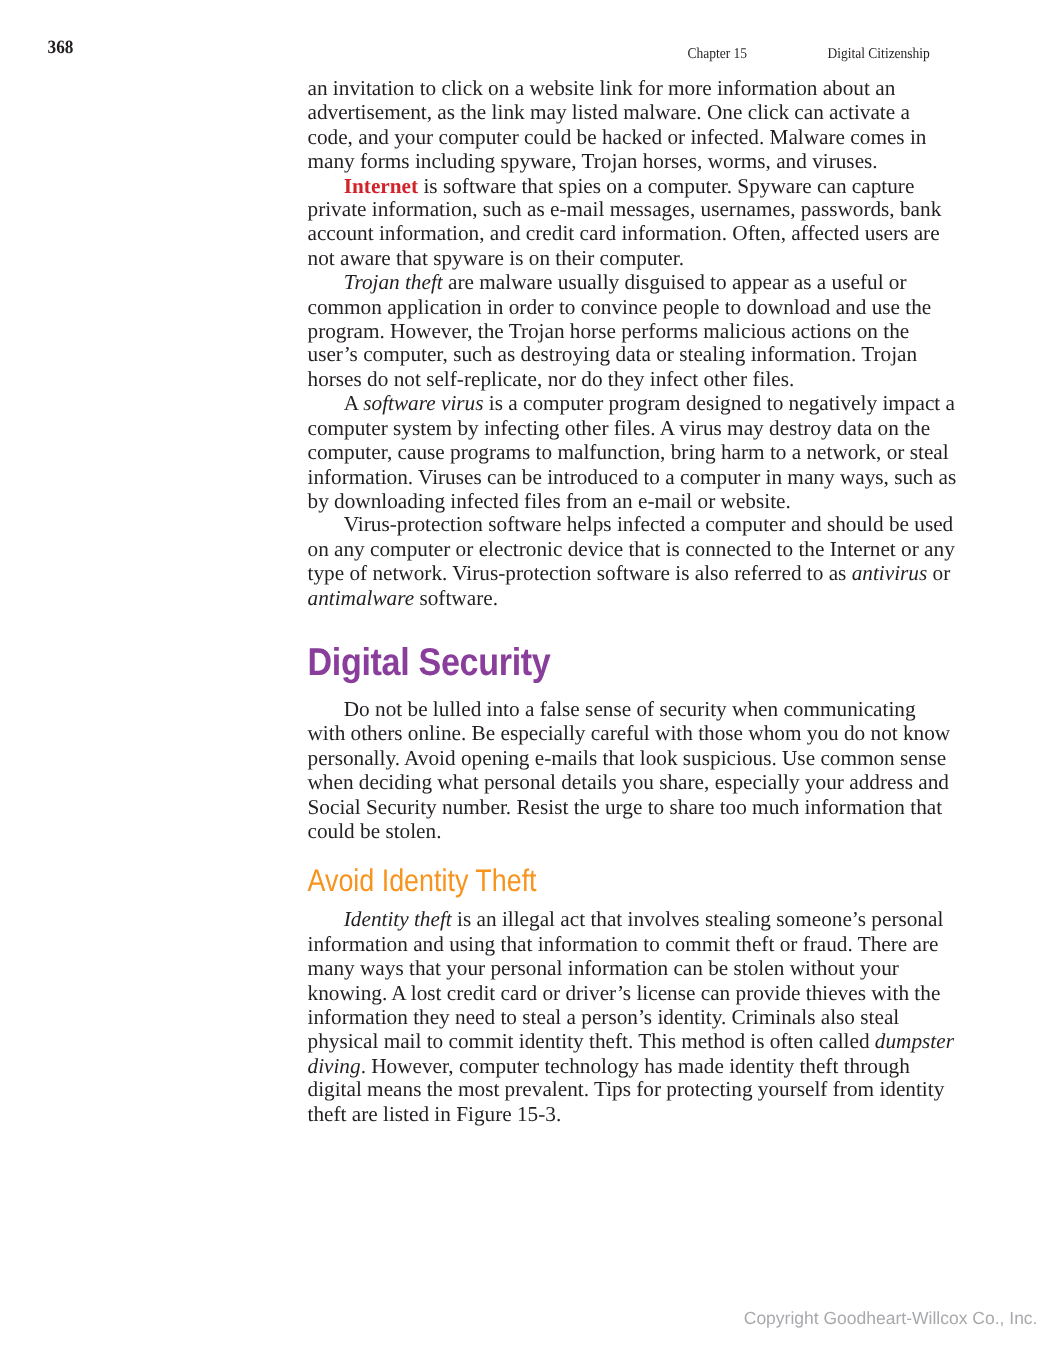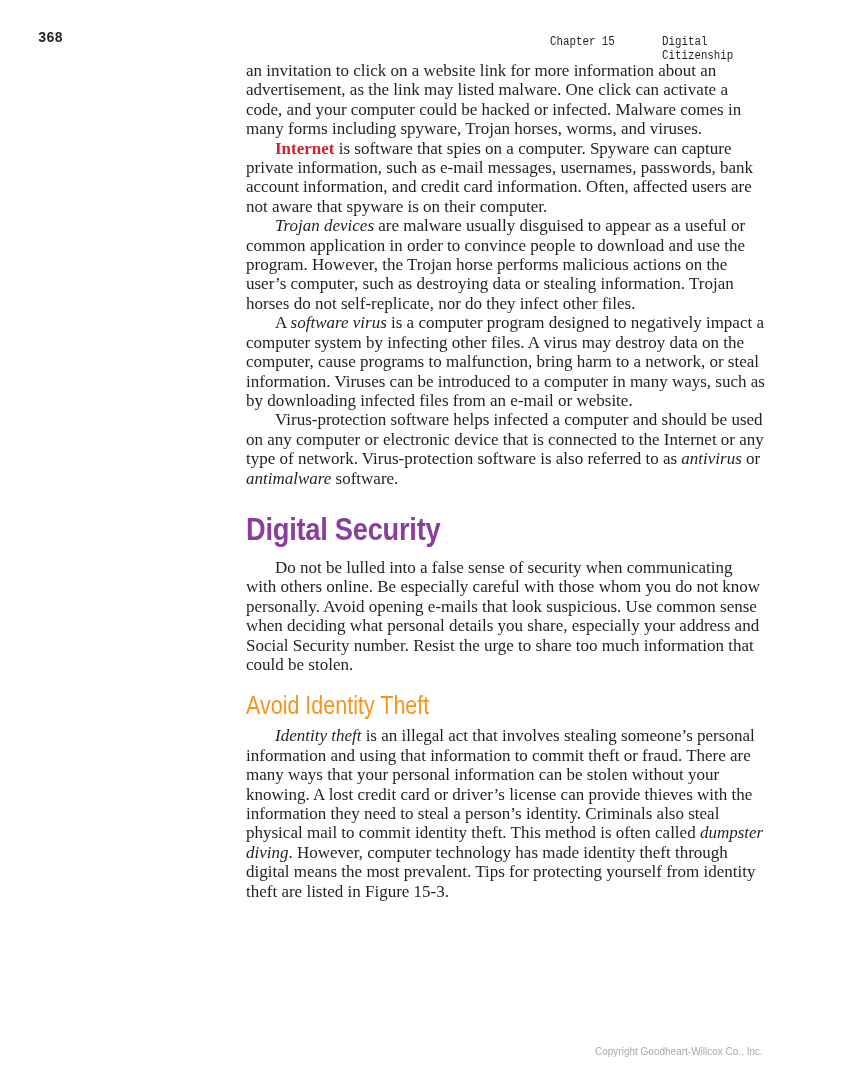--- a/index.html
+++ b/index.html
@@ -1,19 +1,19 @@
 <!DOCTYPE html>
 <html><head>
   <meta charset="utf-8">
   <style>
     html, body { margin: 0; padding: 0; background: #ffffff; }
     body { width: 849px; height: 1087px; position: relative; overflow: hidden; }
     .header {
       position: absolute; left: 0; top: 0; width: 756px; height: 60px;
-      font-family: Liberation Mono, monospace;
+      font-family: Liberation Serif, serif;
     }
     .page-num {
       position: absolute; left: 38px; top: 30px;
       font-weight: bold; font-size: 15px; color: #231f20;
       transform: scaleX(0.92); transform-origin: left;
     }
     .chapter {
       position: absolute; left: 550px; top: 35px;
       font-size: 12px; color: #231f20;
       transform: scaleX(0.9); transform-origin: left;
@@ -38,38 +38,38 @@
       line-height: 34px; transform: scaleX(0.88); transform-origin: left;
       letter-spacing: -0.3px;
     }
     .h2 {
       font-family: "Liberation Sans", sans-serif; font-weight: normal;
       font-size: 25px; color: #f7941d; margin: 17px 0 7px 0;
       line-height: 28px; transform: scaleX(0.86); transform-origin: left;
     }
     .footer {
       position: absolute; left: 595px; top: 1046px;
-      font-family: "Liberation Sans", sans-serif; font-size: 10px; color: #a7a9ac; text-align: center;
+      font-family: "Liberation Sans", sans-serif; font-size: 14px; color: #a7a9ac; text-align: center;
     }
   </style>
 </head>
 <body>
 
 <div class="header">
   <span class="page-num">368</span>
   <span class="chapter">Chapter 15</span>
   <span class="chapter-title">Digital Citizenship</span>
 </div>
 
 <div class="content">
   <p>an invitation to click on a website link for more information about an advertisement, as the link may listed malware. One click can activate a code, and your computer could be hacked or infected. Malware comes in many forms including spyware, Trojan horses, worms, and viruses.</p>
 
   <p class="indent"><span class="term">Internet</span><span> is software that spies on a computer. Spyware can capture private information, such as e-mail messages, usernames, passwords, bank account information, and credit card information. Often, affected users are not aware that spyware is on their computer.</span></p>
 
-  <p class="indent"><em>Trojan devices</em><span> are malware usually disguised to appear as a useful or common application in order to convince people to download and use the program. However, the Trojan horse performs malicious actions on the user’s computer, such as destroying data or stealing information. Trojan horses do not self-replicate, nor do they infect other files.</span></p>
+  <p class="indent"><em>Trojan theft</em><span> are malware usually disguised to appear as a useful or common application in order to convince people to download and use the program. However, the Trojan horse performs malicious actions on the user’s computer, such as destroying data or stealing information. Trojan horses do not self-replicate, nor do they infect other files.</span></p>
 
 
   <p class="indent"><span>A </span><em>software virus</em><span> is a computer program designed to negatively impact a computer system by infecting other files. A virus may destroy data on the computer, cause programs to malfunction, bring harm to a network, or steal information. Viruses can be introduced to a computer in many ways, such as by downloading infected files from an e-mail or website.</span></p>
 
   <p class="indent"><span>Virus-protection software helps infected a computer and should be used on any computer or electronic device that is connected to the Internet or any type of network. Virus-protection software is also referred to as </span><em>antivirus</em><span> or </span><em>antimalware</em><span> software.</span></p>
 
 
   <div class="h1">Digital Security</div>
 
   <p class="indent">Do not be lulled into a false sense of security when communicating with others online. Be especially careful with those whom you do not know personally. Avoid opening e-mails that look suspicious. Use common sense when deciding what personal details you share, especially your address and Social Security number. Resist the urge to share too much information that could be stolen.</p>

